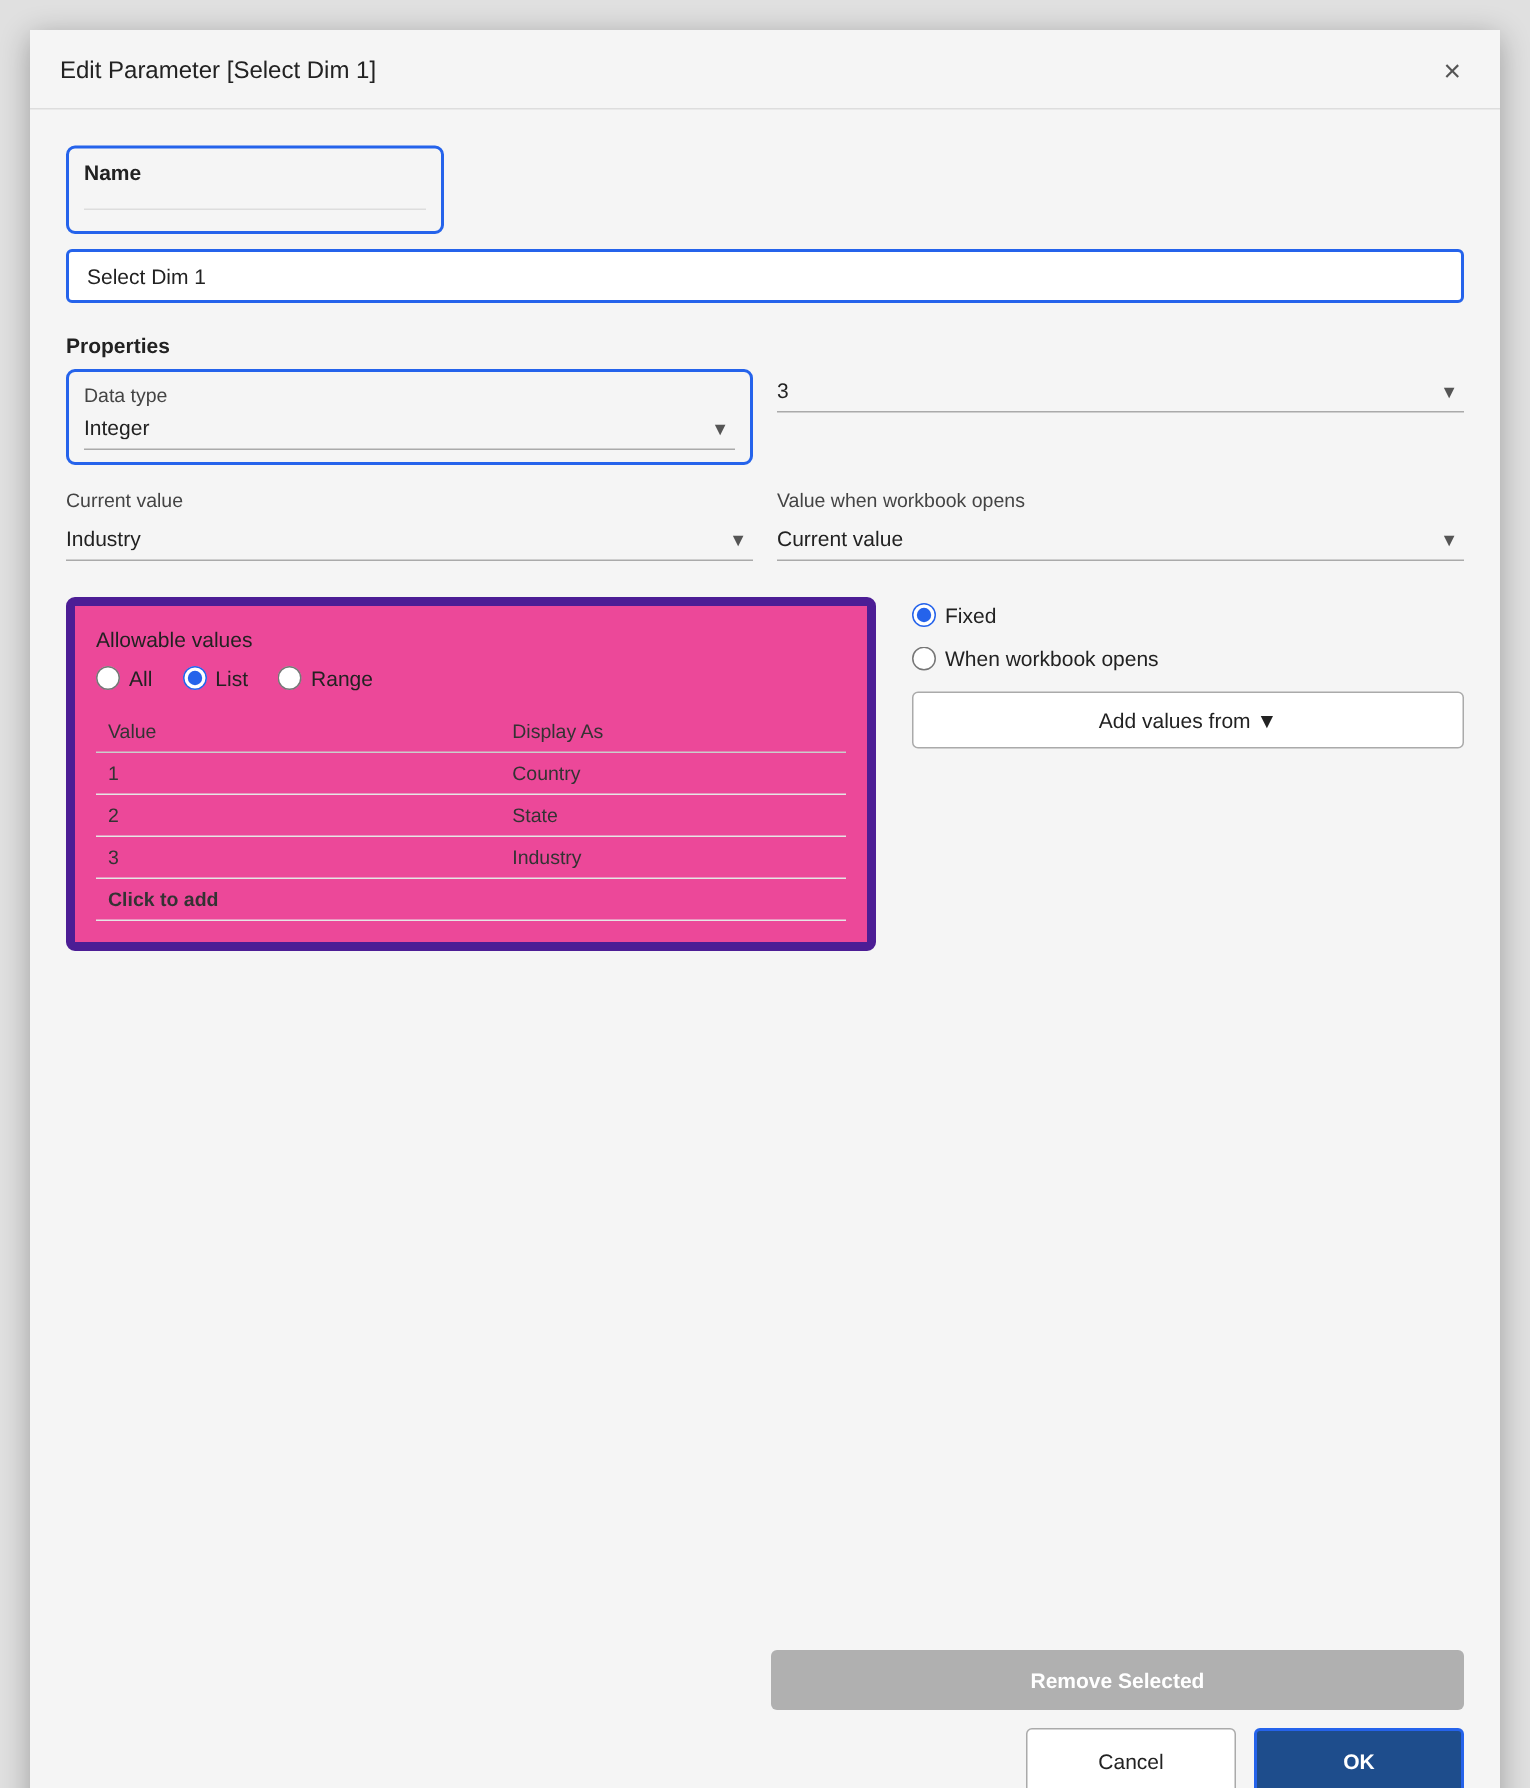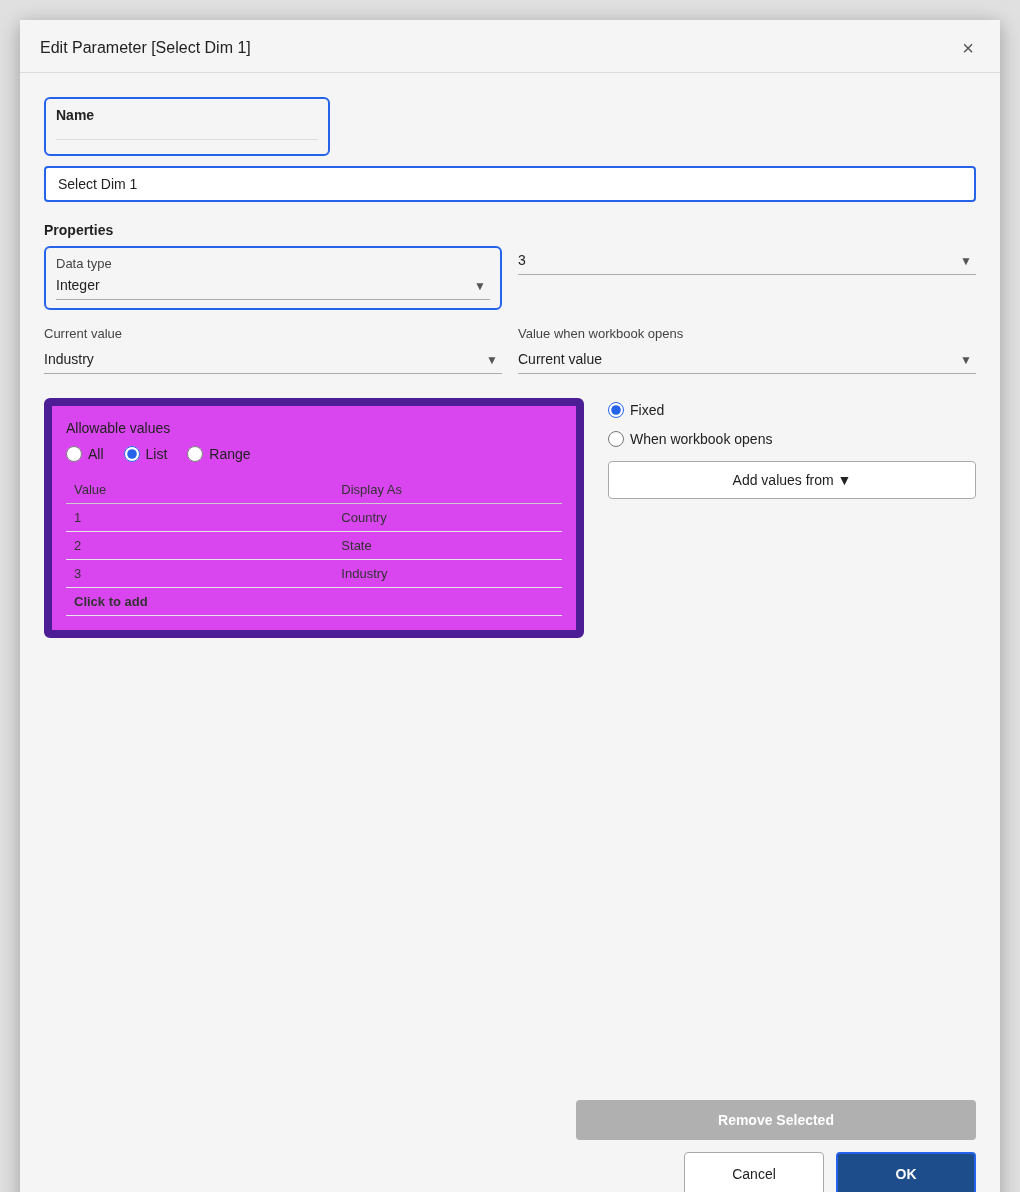--- a/index.html
+++ b/index.html
@@ -141,24 +141,24 @@
 
     .allowable-section {
       margin-top: 8px;
       display: grid;
       grid-template-columns: 540px 1fr;
       gap: 24px;
       align-items: start;
     }
 
     .allowable-box {
-      border: 8px solid #4c1d95;
+      border: 6px solid #4c1d95;
       border-radius: 6px;
       padding: 14px;
-      background: #d946ef;
+      background: #ec4899;
     }
 
     .radio-group {
       display: flex;
       align-items: center;
       gap: 20px;
       margin-top: 10px;
       margin-bottom: 14px;
     }
 
@@ -244,21 +244,21 @@
 
     .remove-selected-btn {
       background: #b0b0b0;
       color: #fff;
       border: none;
       padding: 12px 8px;
       font-size: 14px;
       font-weight: 600;
       cursor: pointer;
       border-radius: 4px;
-      width: 400px;
+      width: 462px;
     }
 
     .footer-buttons {
       display: flex;
       gap: 12px;
     }
 
     .cancel-btn {
       background: #fff;
       color: #222;
@@ -280,21 +280,21 @@
       cursor: pointer;
       border-radius: 4px;
       min-width: 140px;
     }
 
     .name-box-highlight {
       border: 2px solid #2563eb;
       border-radius: 6px;
       padding: 8px 10px 10px 10px;
       display: inline-block;
-      width: 286px;
+      width: 252px;
     }
 
     .full-name-input-wrapper {
       margin-top: 10px;
     }
 
     .separator {
       border: none;
       border-top: 1px solid #ddd;
       margin: 4px 0;

